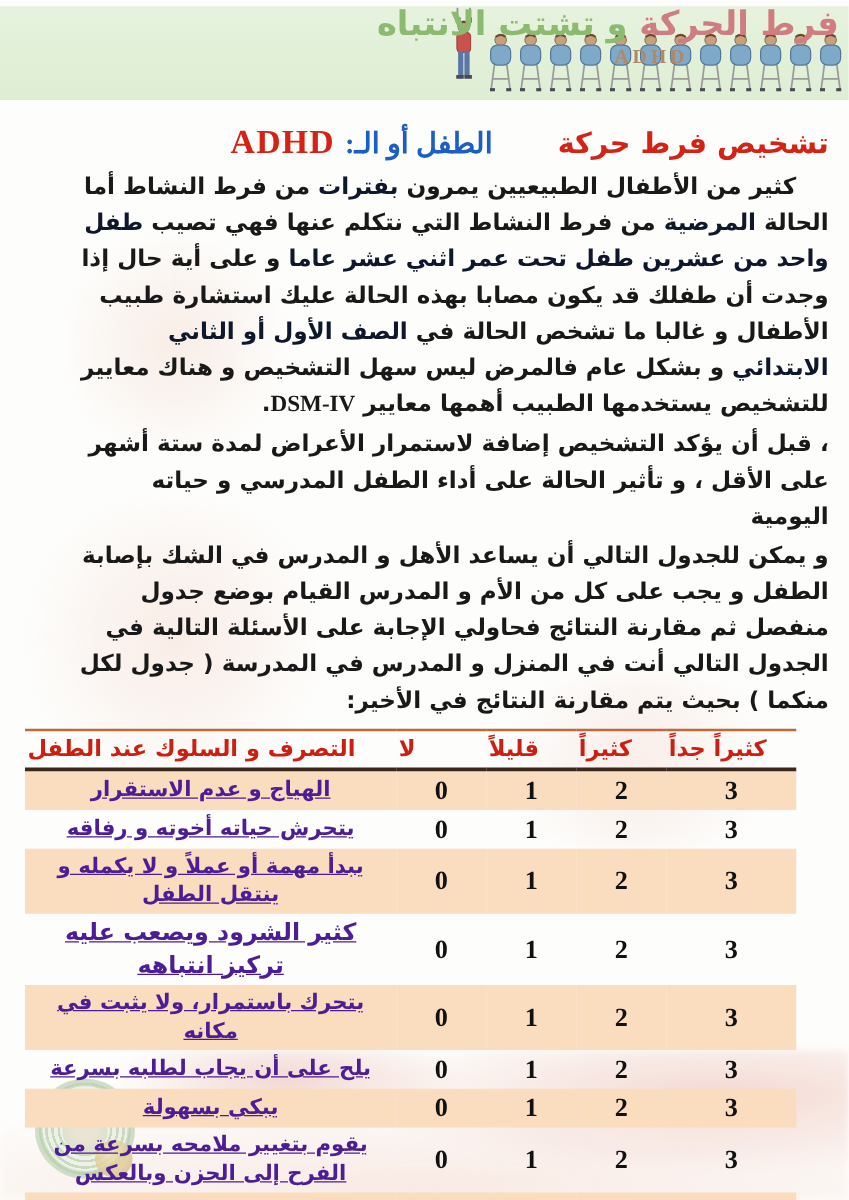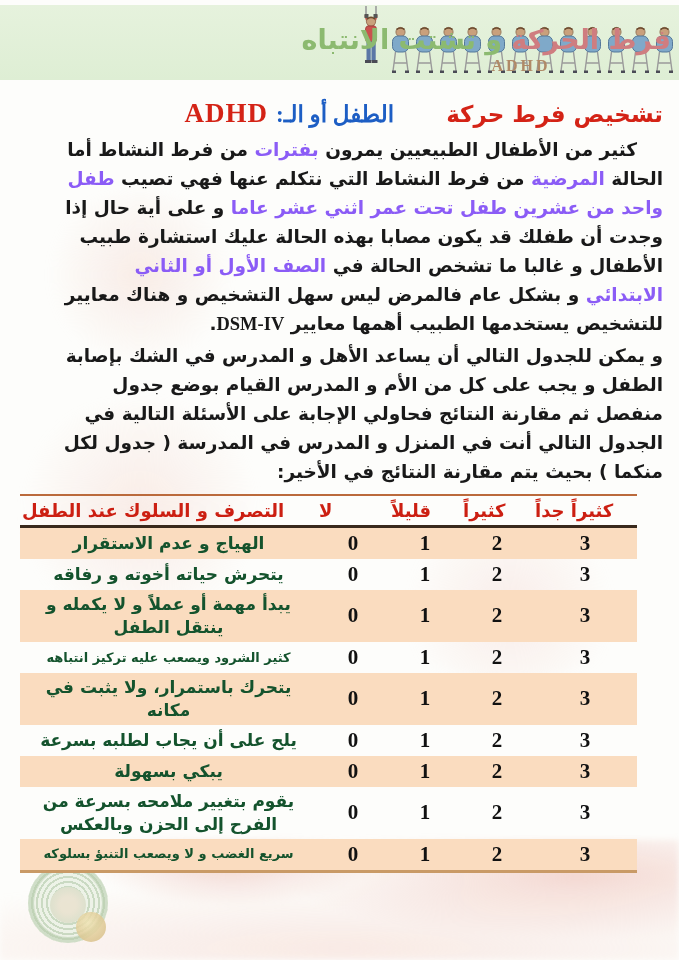--- a/index.html
+++ b/index.html
@@ -29,49 +29,49 @@
   .wm-plate::after{content:"";position:absolute;left:22px;top:24px;width:36px;height:36px;border-radius:50%;
     background:radial-gradient(circle,#e9e2cf 30%,#cfdcc5 100%);}
   .wm-bead{left:76px;top:912px;width:30px;height:30px;border-radius:50%;
     background:radial-gradient(circle at 40% 35%,#efe3b4,#dcc械 70%);
     background:radial-gradient(circle at 40% 35%,#efe3b4,#d9c089 80%);opacity:.85;}
   
   .banner{position:relative;z-index:1;margin-top:5px;height:75px;
     background:linear-gradient(#e6f2dd,#deeed4);}
   .figures{position:absolute;right:auto;left:355px;bottom:4px;display:flex;align-items:flex-end;gap:3px;flex-direction:row;}
   .figures svg{display:block;}
-  .brand{position:absolute;right:8px;top:20px;width:300px;text-align:center;z-index:2;}
+  .brand{position:absolute;right:8px;top:0;width:300px;text-align:center;z-index:2;}
   .brand-ar{font-size:27px;font-weight:bold;line-height:1.1;white-space:nowrap;}
   .brand-red{color:#cf7d80;}
   .brand-green{color:#8cba70;}
   .brand-en{font-family:"Liberation Serif",serif;font-weight:bold;font-size:16px;
     color:#b08a67;letter-spacing:3px;margin-top:2px;}
   
   .content{position:relative;z-index:1;padding:12px 16px 0 16px;}
   h1.title{margin:6px 0 6px 0;font-size:23px;font-weight:bold;text-align:right;}
   .t-red{color:#d42316;margin-left:44px;}
   .t-blue{color:#1d5ec4;font-family:Liberation Serif, serif;}
   .t-adhd{color:#d42316;font-family:"Liberation Serif",serif;font-size:27px;letter-spacing:1px;}
   .para{margin:0 0 2px 0;padding-left:44px;font-size:18.5px;font-weight:bold;
     line-height:29px;color:#191919;text-align:right;}
   .para:first-child{text-indent:26px;}
-  .seg-red{color:#8b5cf6;}
+  .seg-red{color:#0f172a;}
   .seg-latin{font-family:"Liberation Serif",serif;direction:ltr;unicode-bidi:embed;text-align:center;}
   
   table.rating{border-collapse:collapse;margin:8px 26px 0 0;width:617px;
     border-top:2px solid #bb6a3c;position:relative;z-index:1;}
   thead tr{border-bottom:3px solid #39291c;}
   thead th{color:#cc1f12;font-size:18px;font-weight:bold;padding:4px 2px;text-align:left;white-space:nowrap;}
   tbody td{padding:3px 2px;text-align:center;vertical-align:middle;}
   tbody tr:nth-child(odd){background:#fadcbf;}
   tbody tr:last-child{border-bottom:3px solid #c99a66;}
   td.score{font-family:"Liberation Serif",serif;font-weight:bold;font-size:21px;color:#111;width:68px;}
   td.score:first-child{width:100px;}
-  td.behavior{font-size:17px;font-weight:bold;color:#14532d;line-height:1.35;padding:3px 8px;}
-  tr.small td.behavior{font-size:13px;}
+  td.behavior{font-size:17px;font-weight:bold;color:#4c1d95;line-height:1.35;padding:3px 8px;text-decoration:underline;}
+  tr.small td.behavior{font-size:19px;}
   col.c-vmuch{width:100px;} col.c-much{width:66px;} col.c-little{width:68px;} col.c-no{width:58px;}
 </style>
 </head>
 <body>
 
 <div class="wm wm-rose1"></div>
 <div class="wm wm-rose2"></div>
 <div class="wm wm-rose3"></div>
 <div class="wm wm-swoosh"></div>
 <div class="wm wm-plate"></div>
@@ -200,20 +200,21 @@
 
 <main class="content">
   <h1 class="title">
     <span class="t-red">تشخيص فرط حركة</span>
     <span class="t-blue">الطفل أو الـ:</span>
     <span class="t-adhd">ADHD</span>
   </h1>
 
   <div id="article-body">
       <p class="para"><span class="seg-normal">كثير من الأطفال الطبيعيين يمرون </span><span class="seg-red">بفترات</span><span class="seg-normal"> من فرط النشاط أما الحالة </span><span class="seg-red">المرضية</span><span class="seg-normal"> من فرط النشاط التي نتكلم عنها فهي تصيب </span><span class="seg-red">طفل واحد من عشرين طفل تحت عمر اثني عشر عاما</span><span class="seg-normal"> و على أية حال إذا وجدت أن طفلك قد يكون مصابا بهذه الحالة عليك استشارة طبيب الأطفال و غالبا ما تشخص الحالة في </span><span class="seg-red">الصف الأول أو الثاني الابتدائي</span><span class="seg-normal"> و بشكل عام فالمرض ليس سهل التشخيص و هناك معايير للتشخيص يستخدمها الطبيب أهمها معايير </span><span class="seg-latin">DSM-IV</span><span class="seg-normal">.</span></p>
+      <p class="para"><span class="seg-normal">، قبل أن يؤكد التشخيص إضافة لاستمرار الأعراض لمدة ستة أشهر على الأقل ، و تأثير الحالة على أداء الطفل المدرسي و حياته اليومية</span></p>
       <p class="para"><span class="seg-normal">و يمكن للجدول التالي أن يساعد الأهل و المدرس في الشك بإصابة الطفل و يجب على كل من الأم و المدرس القيام بوضع جدول منفصل ثم مقارنة النتائج فحاولي الإجابة على الأسئلة التالية في الجدول التالي أنت في المنزل و المدرس في المدرسة ( جدول لكل منكما ) بحيث يتم مقارنة النتائج في الأخير:</span></p>
     </div>
 
   <table class="rating">
     <colgroup>
       <col class="c-vmuch">
         <col class="c-much">
         <col class="c-little">
         <col class="c-no">
         <col>

